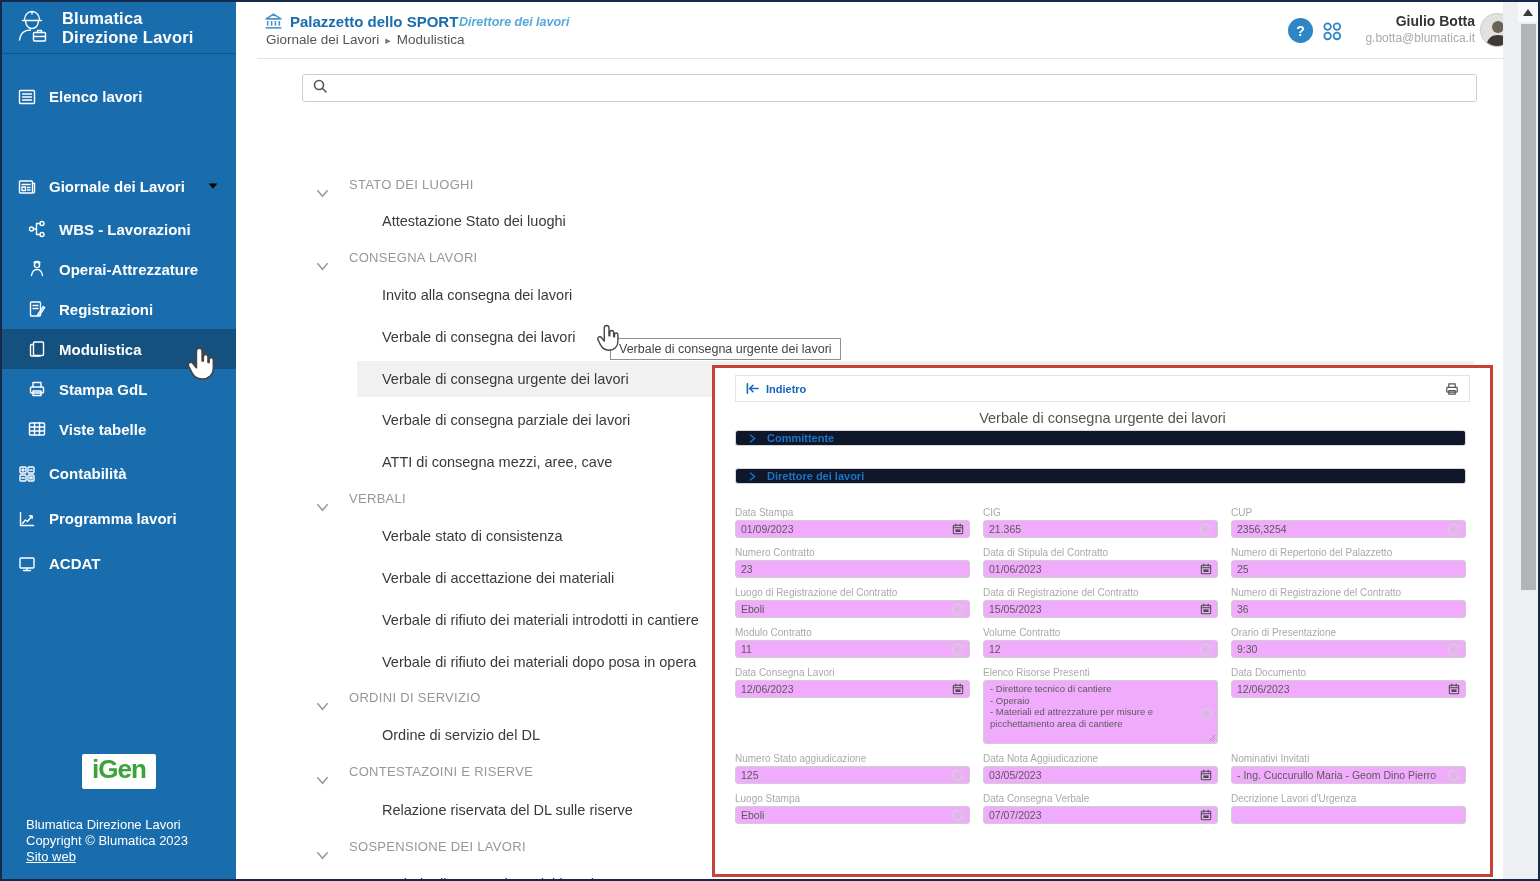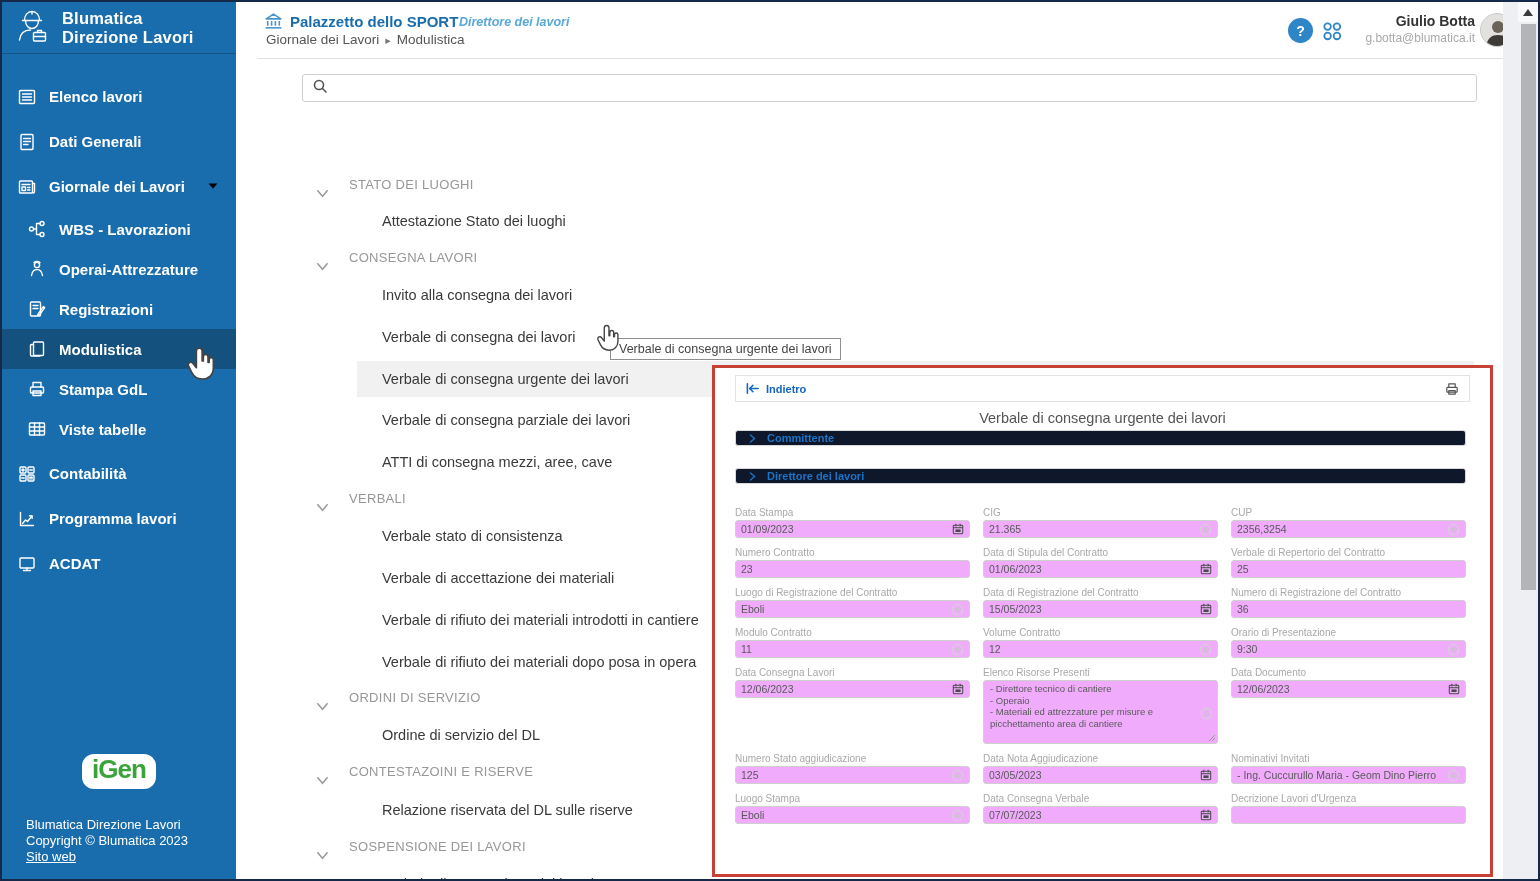--- a/index.html
+++ b/index.html
@@ -11,21 +11,21 @@
 .brand-text{margin-left:10px;font-weight:700;font-size:16.5px;line-height:19px;letter-spacing:.2px}
 .nav{position:absolute;left:0;width:100%;display:flex;align-items:center;color:#fff;font-weight:600;font-size:15px;cursor:pointer}
 .l1{height:45px;padding-left:14px}
 .l2{height:40px;padding-left:24px}
 .nav .nlabel{margin-left:11px;white-space:nowrap}
 .nav.active{background:#15517e}
 .sico{width:22px;height:22px;display:flex;align-items:center;justify-content:center}
 .sico svg,.bico svg{stroke:#fff;fill:none;stroke-width:1.4;stroke-linecap:round;stroke-linejoin:round}
 .nchev{position:absolute;right:16px;top:15px}
 .igen{position:absolute;left:0;top:752px;width:100%;text-align:center}
-.igen span{display:inline-block;background:#fff;color:#3ba33b;font-weight:800;font-size:26px;padding:0 10px 4px;border-radius:12px;letter-spacing:-1px}
+.igen span{display:inline-block;background:#fff;color:#3ba33b;font-weight:800;font-size:26px;padding:0 10px 4px;border-radius:2px;letter-spacing:-1px}
 .sfoot{position:absolute;left:24px;top:815px;font-size:13px;line-height:16px;color:#fff}
 .sfoot a{color:#fff;text-decoration:underline;cursor:pointer}
 
 #header{position:absolute;left:255px;top:0;width:1246px;height:57px;background:#fff;border-bottom:1px solid #e2e2e2}
 .htitle{position:absolute;left:33px;top:11px;font-size:15px;font-weight:700;color:#1a6dad;white-space:nowrap}
 .hrole{position:absolute;left:202px;top:13px;font-size:12.5px;font-style:italic;font-weight:600;color:#57a9d9;white-space:nowrap}
 .hcrumb{position:absolute;left:9px;top:30px;font-size:13.5px;color:#555;white-space:nowrap}
 .hcrumb .sep{color:#777;font-size:11px;margin:0 6px}
 .bldico{position:absolute;left:7px;top:10px}
 .help{position:absolute;left:1031px;top:16px;width:25px;height:25px;border-radius:50%;background:#2e86c7;color:#fff;font-weight:700;font-size:14px;display:flex;align-items:center;justify-content:center;cursor:pointer}
@@ -96,31 +96,20 @@
     <div class="nav l1" style="top:72px">
         <span class="sico">
           <svg width="20" height="20" viewBox="0 0 20 20">
             <rect x="2.5" y="3.5" width="15" height="13" rx="1"></rect>
             <line x1="5.5" y1="7" x2="14.5" y2="7"></line>
             <line x1="5.5" y1="10" x2="14.5" y2="10"></line>
             <line x1="5.5" y1="13" x2="14.5" y2="13"></line>
           </svg>
         </span>
         <span class="nlabel">Elenco lavori</span>
-      </div>
-    <div class="nav l1" style="top:117px">
-        <span class="sico">
-          <svg width="20" height="20" viewBox="0 0 20 20">
-            <rect x="4" y="2.5" width="12" height="15" rx="1"></rect>
-            <line x1="6.5" y1="6.5" x2="13.5" y2="6.5"></line>
-            <line x1="6.5" y1="9.5" x2="13.5" y2="9.5"></line>
-            <line x1="6.5" y1="12.5" x2="11" y2="12.5"></line>
-          </svg>
-        </span>
-        <span class="nlabel">Dati Generali</span>
       </div>
     <div class="nav l1" style="top:162px">
         <span class="sico">
           <svg width="20" height="20" viewBox="0 0 20 20">
             <rect x="2.5" y="4" width="13" height="12" rx="1"></rect>
             <path d="M15.5 6.5h2v8A1.5 1.5 0 0 1 16 16"></path>
             <line x1="5" y1="7.5" x2="13" y2="7.5"></line>
             <rect x="5" y="10" width="3.5" height="3.5"></rect>
             <line x1="10.5" y1="10.5" x2="13" y2="10.5"></line>
             <line x1="10.5" y1="13" x2="13" y2="13"></line>
@@ -450,21 +439,21 @@
                   <rect x="1.5" y="2.5" width="11" height="10" rx="1" fill="none" stroke="#4a4a4a" stroke-width="1.2"></rect>
                   <line x1="4.5" y1="1" x2="4.5" y2="4" stroke="#4a4a4a" stroke-width="1.2"></line>
                   <line x1="9.5" y1="1" x2="9.5" y2="4" stroke="#4a4a4a" stroke-width="1.2"></line>
                   <line x1="1.5" y1="5.5" x2="12.5" y2="5.5" stroke="#4a4a4a" stroke-width="1.2"></line>
                   <rect x="4" y="7.5" width="6" height="3" fill="#4a4a4a"></rect>
                 </svg>
               </span>
             </div>
           </div>
         <div class="cell">
-            <div class="flabel">Verbale di Repertorio del Contratto</div>
+            <div class="flabel">Numero di Repertorio del Palazzetto</div>
             <div class="finput">
               <span class="fval">25</span>
             </div>
           </div>
         <div class="cell">
             <div class="flabel">Luogo di Registrazione del Contratto</div>
             <div class="finput">
               <span class="fval">Eboli</span>
               <span class="fic">
                 <svg width="13" height="13" viewBox="0 0 14 14">

